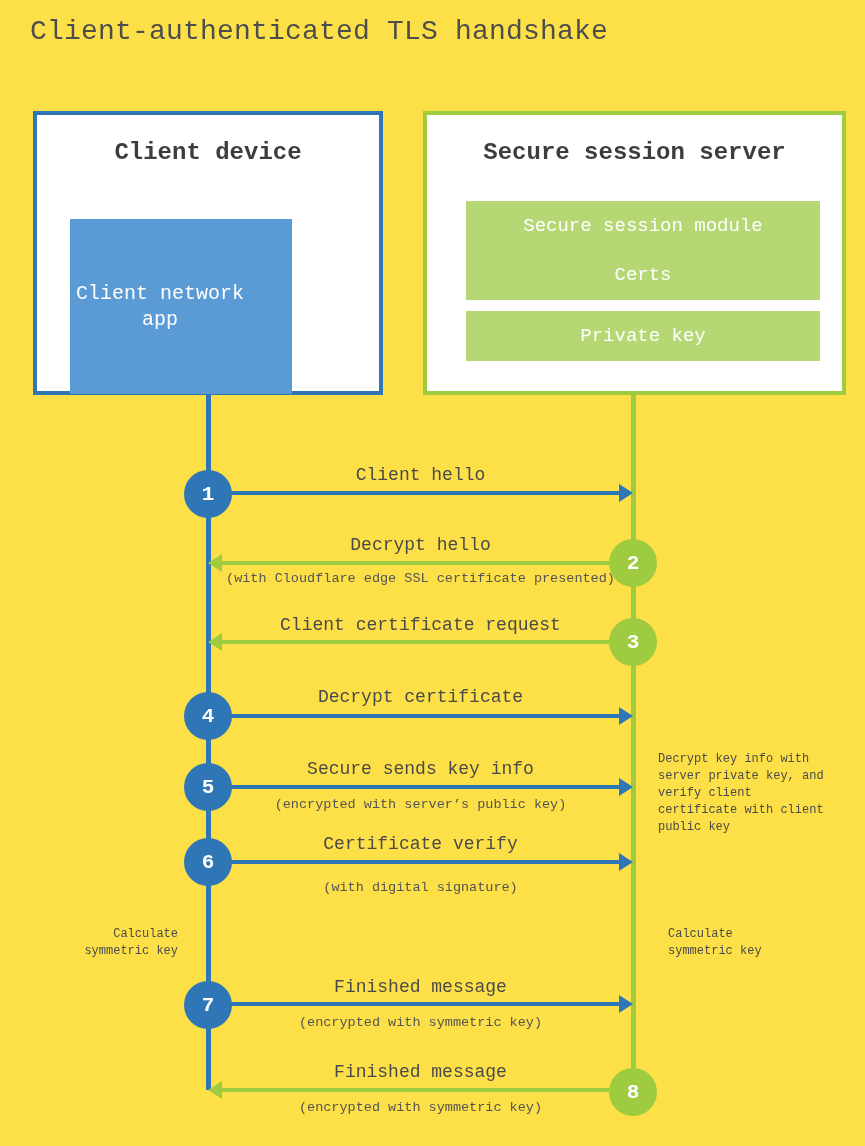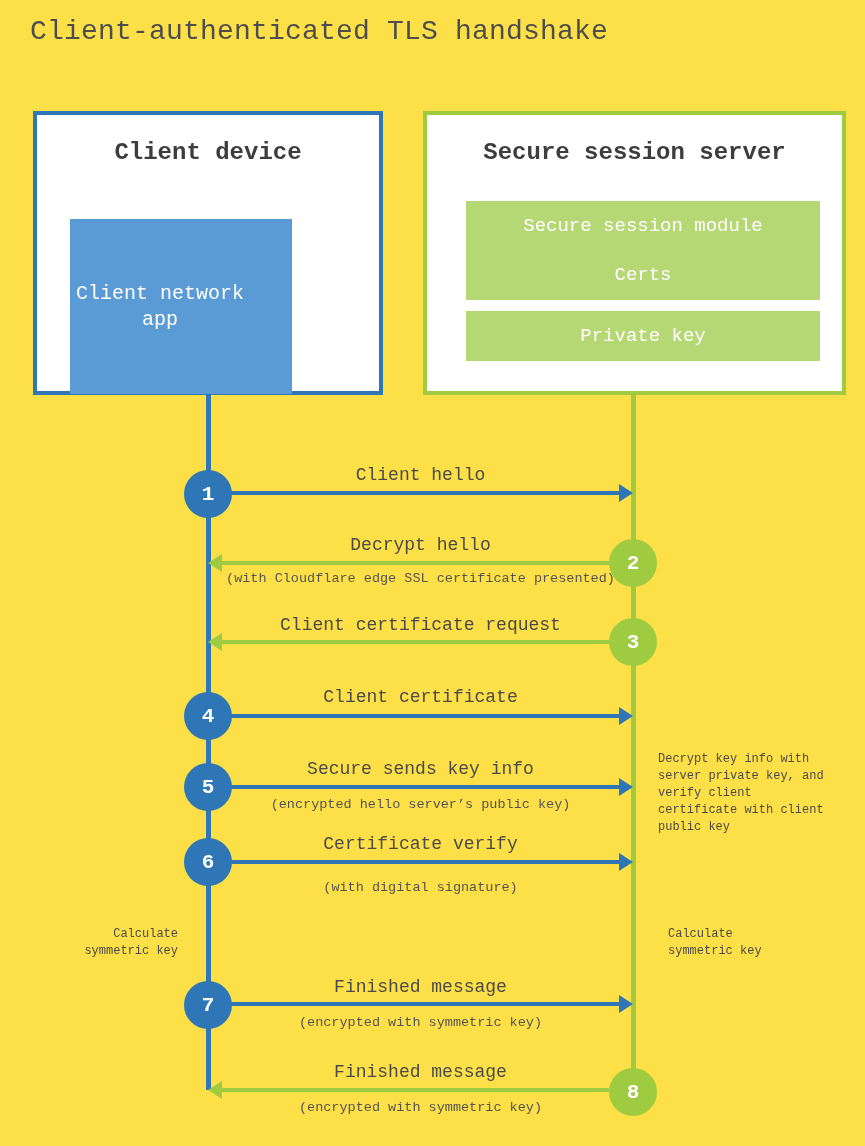--- a/index.html
+++ b/index.html
@@ -109,27 +109,27 @@
 
   <div class="msg" style="top:535px;">Decrypt hello</div>
   <div class="arrow green" style="top:561px;"></div>
   <div class="msg-sub" style="top:571px;">(with Cloudflare edge SSL certificate presented)</div>
   <div class="circle green" style="top:563px;">2</div>
 
   <div class="msg" style="top:615px;">Client certificate request</div>
   <div class="arrow green" style="top:640px;"></div>
   <div class="circle green" style="top:642px;">3</div>
 
-  <div class="msg" style="top:687px;">Client certificate</div>
+  <div class="msg" style="top:687px;">Decrypt certificate</div>
   <div class="arrow blue" style="top:714px;"></div>
   <div class="circle blue" style="top:716px;">4</div>
 
   <div class="msg" style="top:759px;">Secure sends key info</div>
   <div class="arrow blue" style="top:785px;"></div>
-  <div class="msg-sub" style="top:797px;">(encrypted hello server’s public key)</div>
+  <div class="msg-sub" style="top:797px;">(encrypted with server’s public key)</div>
   <div class="circle blue" style="top:787px;">5</div>
 
   <div class="msg" style="top:834px;">Certificate verify</div>
   <div class="arrow blue" style="top:860px;"></div>
   <div class="msg-sub" style="top:880px;">(with digital signature)</div>
   <div class="circle blue" style="top:862px;">6</div>
 
   <div class="msg" style="top:977px;">Finished message</div>
   <div class="arrow blue" style="top:1002px;"></div>
   <div class="msg-sub" style="top:1015px;">(encrypted with symmetric key)</div>

